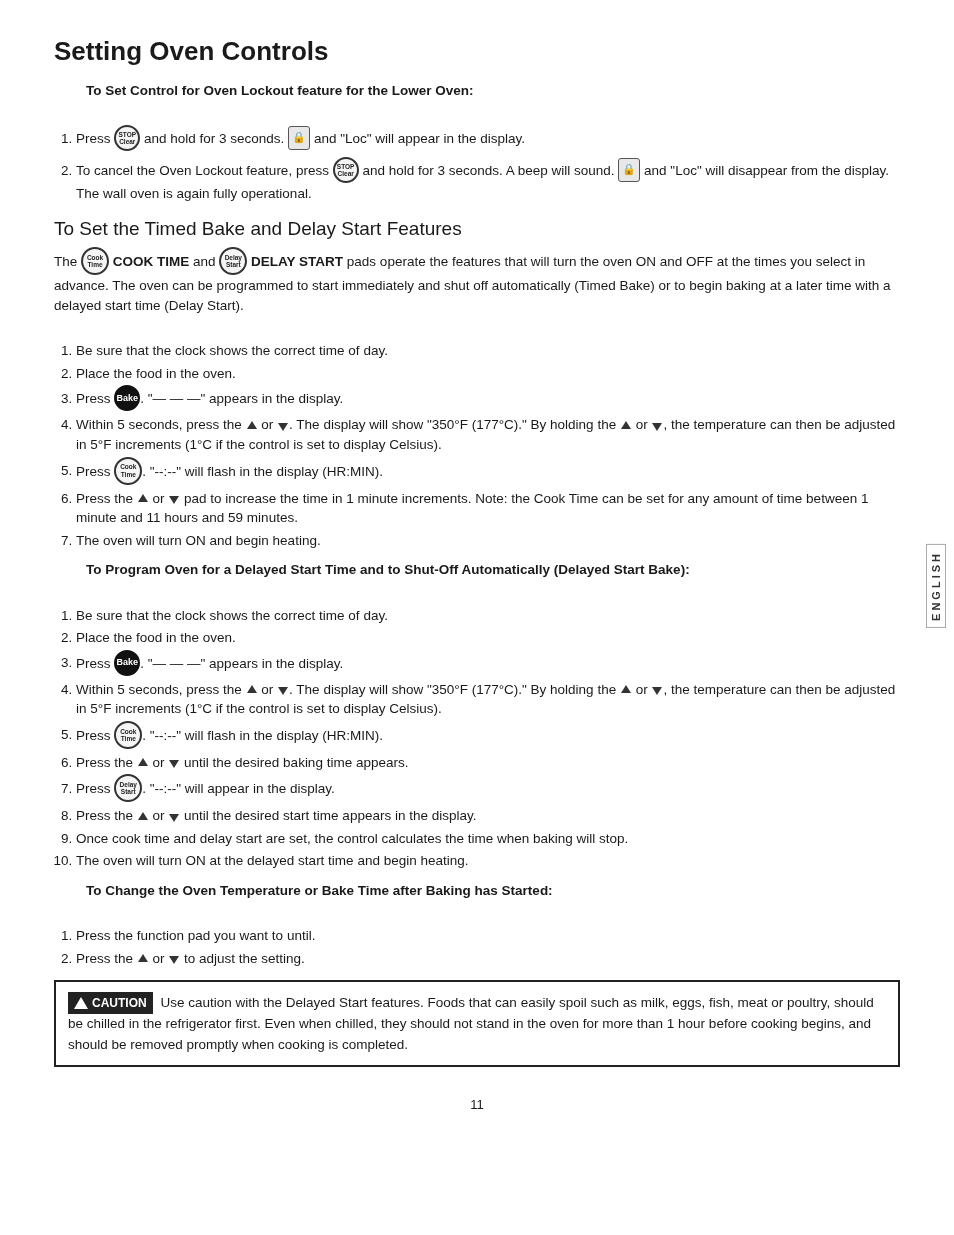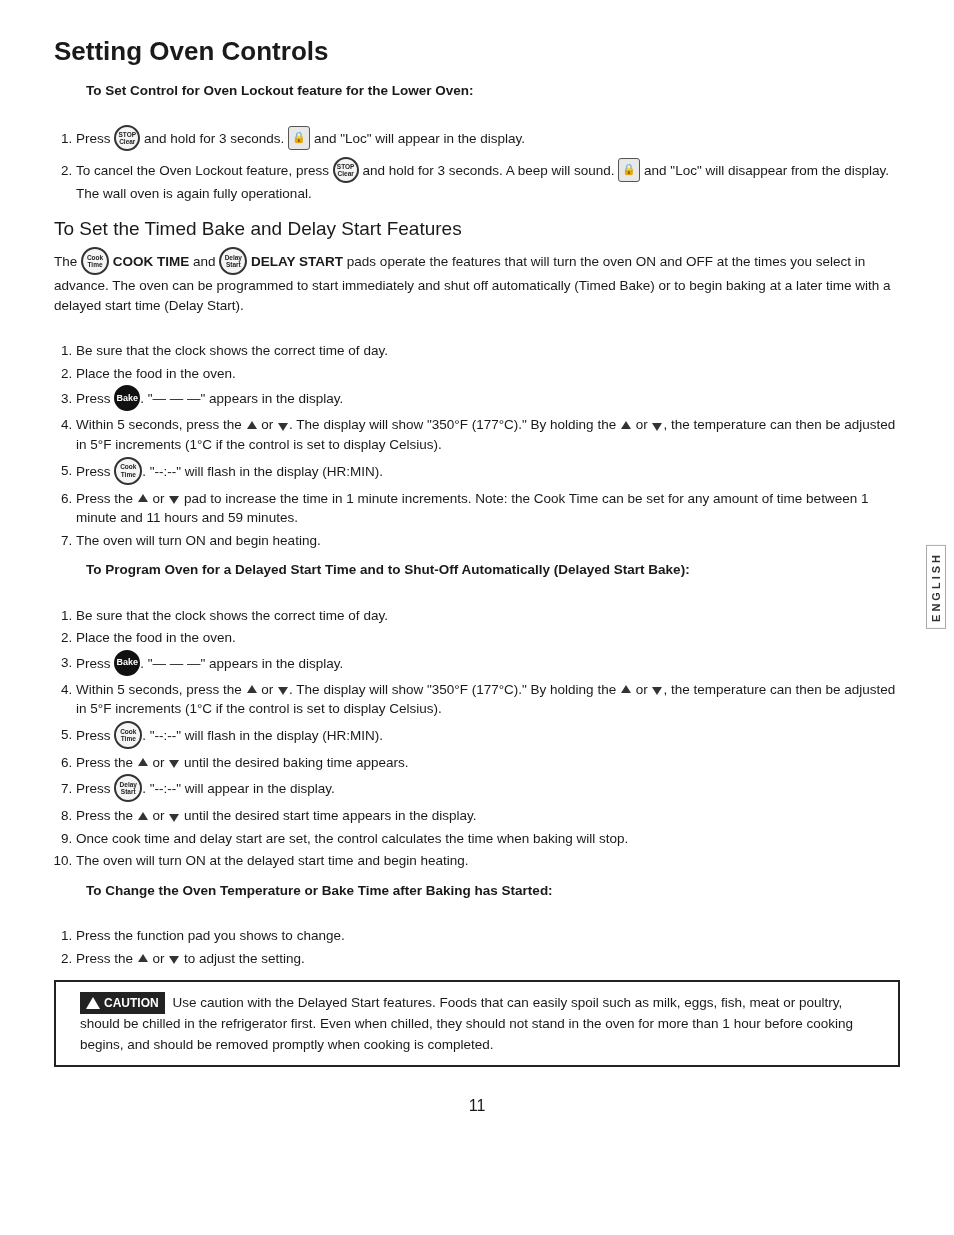--- a/index.html
+++ b/index.html
@@ -154,39 +154,39 @@
       border-left: 5px solid transparent;
       border-right: 5px solid transparent;
       border-top: 8px solid #333;
       vertical-align: middle;
       margin: 0 1px;
       position: relative;
       top: 1px;
     }
     .caution-box {
       border: 2px solid #222;
-      padding: 10px 24px;
+      padding: 10px 12px;
       margin-top: 12px;
       line-height: 1.5;
     }
     .caution-label {
       display: inline-flex;
       align-items: center;
       background: #222;
       color: #fff;
       font-weight: 700;
       font-size: 12px;
       padding: 2px 6px;
       margin-right: 4px;
       vertical-align: middle;
     }
     .page-number {
       text-align: center;
       margin-top: 30px;
-      font-size: 16px;
+      font-size: 13px;
     }
   </style>
 </head>
 <body>
 
 <div class="page">
 
   <div style="position:absolute;right:8px;top:200px;bottom:200px;display:flex;align-items:center;justify-content:center;">
     <div style="writing-mode:vertical-rl;transform:rotate(180deg);font-size:11px;letter-spacing:3px;font-weight:700;color:#333;border:1px solid #aaa;padding:6px 3px;">ENGLISH</div>
   </div>
@@ -253,21 +253,21 @@
       <li>Press the <span class="arrow-up"></span> or <span class="arrow-down"></span> until the desired start time appears in the display.</li>
       <li>Once cook time and delay start are set, the control calculates the time when baking will stop.</li>
       <li>The oven will turn ON at the delayed start time and begin heating.</li>
     </ol>
   </div>
 
 
   <div class="sub-section">
     <p class="bold-heading">To Change the Oven Temperature or Bake Time after Baking has Started:</p>
     <ol>
-      <li>Press the function pad you shows to change.</li>
+      <li>Press the function pad you want to until.</li>
       <li>Press the <span class="arrow-up"></span> or <span class="arrow-down"></span> to adjust the setting.</li>
     </ol>
   </div>
 
   <div class="caution-box">
     <span class="caution-label">
       <span style="display:inline-block;width:0;height:0;border-left:7px solid transparent;border-right:7px solid transparent;border-bottom:12px solid #fff;margin-right:4px;vertical-align:middle;"></span>
       CAUTION
     </span>
     <span>Use caution with the Delayed Start features. Foods that can easily spoil such as milk, eggs, fish, meat or poultry, should be chilled in the refrigerator first. Even when chilled, they should not stand in the oven for more than 1 hour before cooking begins, and should be removed promptly when cooking is completed.</span>

